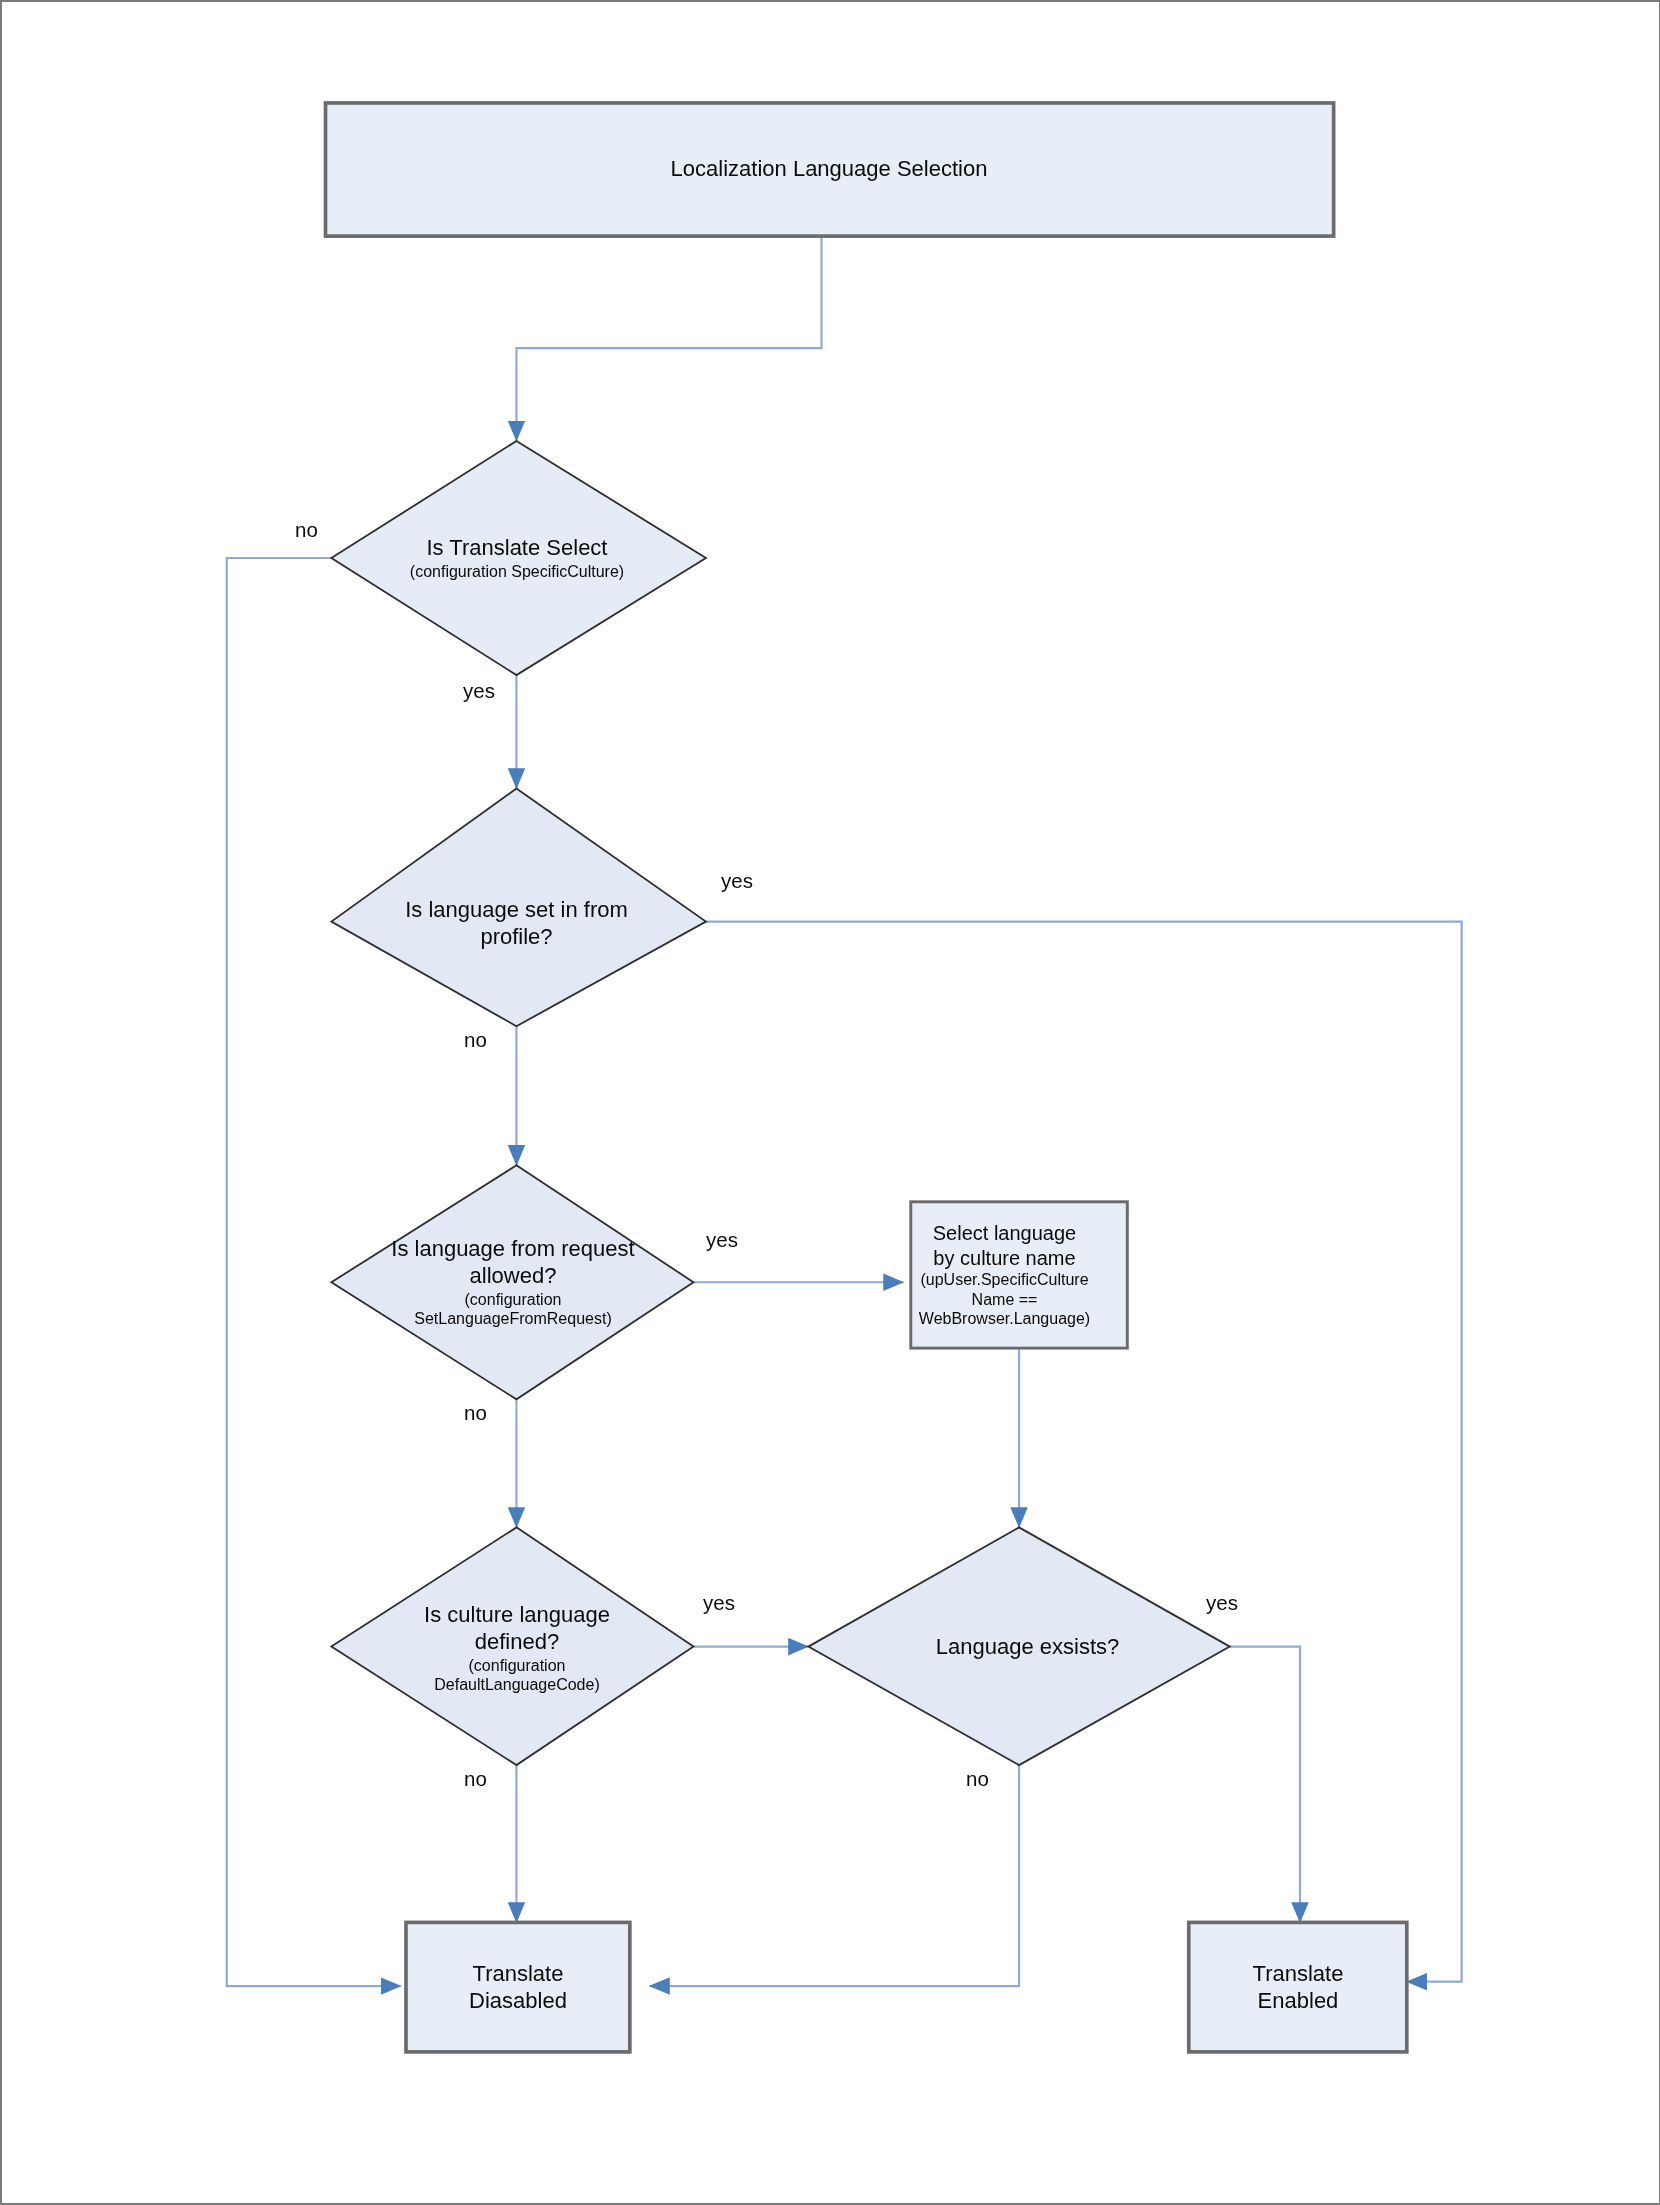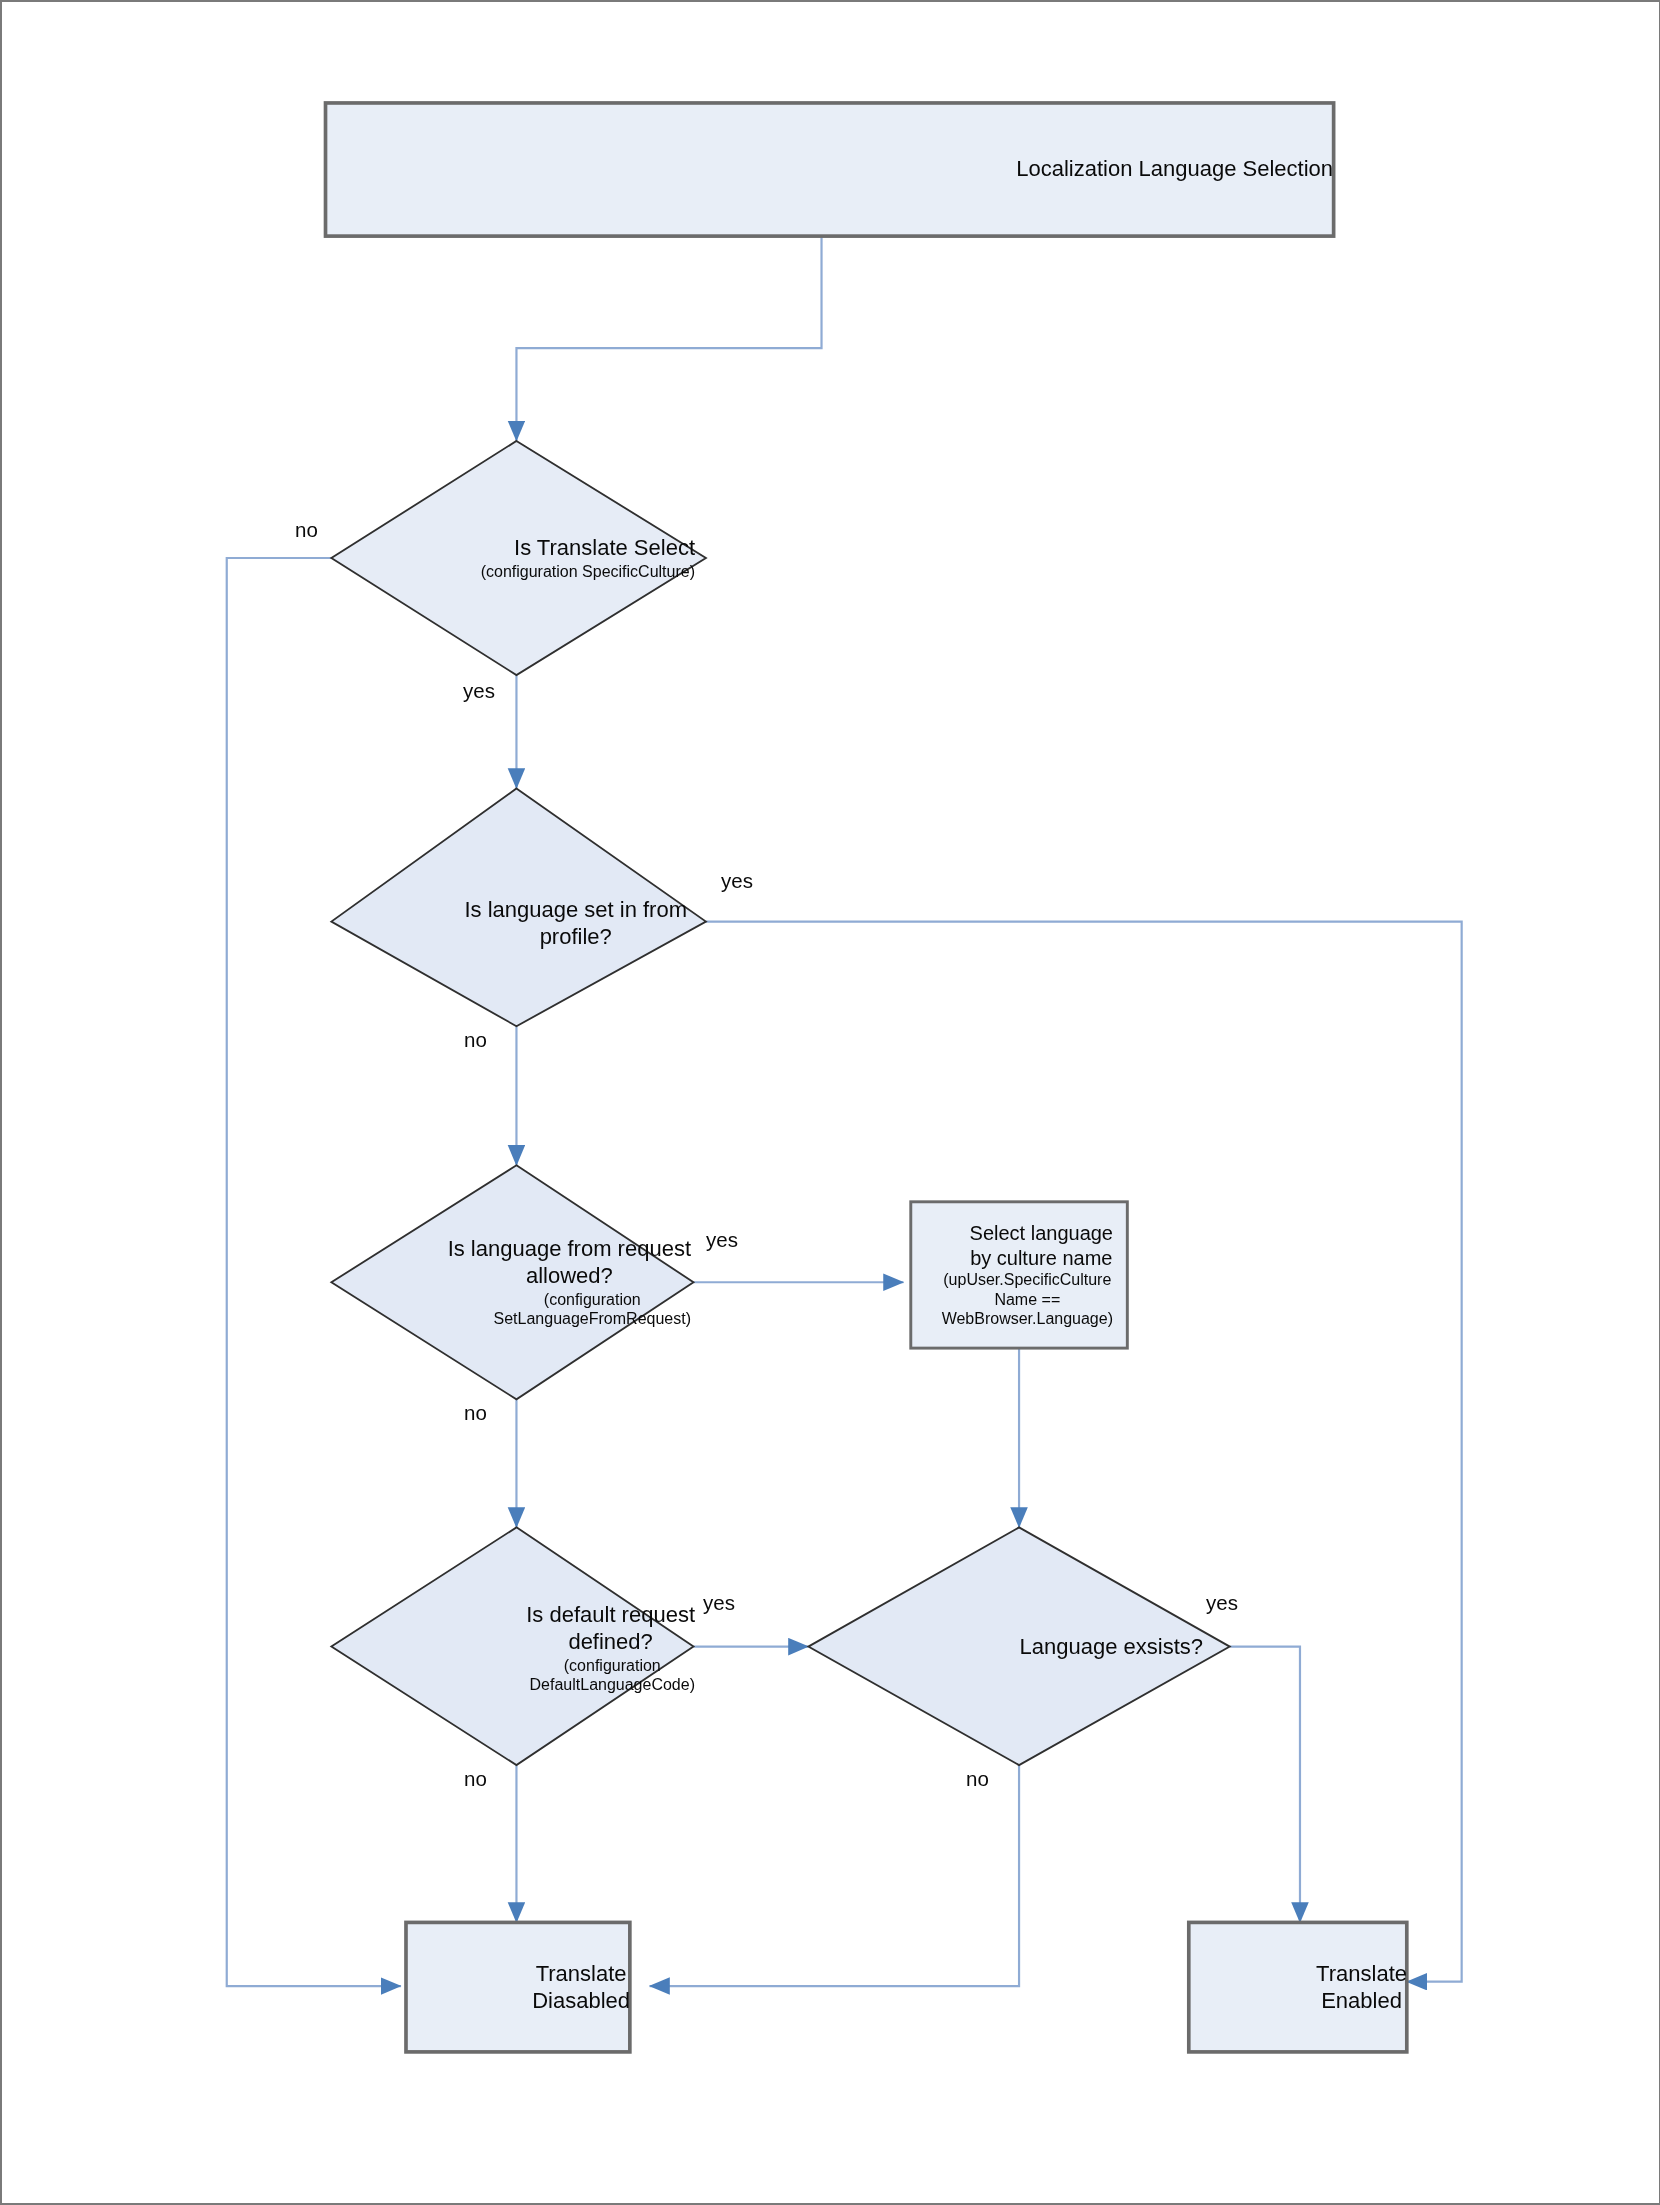--- a/index.html
+++ b/index.html
@@ -25,21 +25,21 @@
     left: 0;
     top: 0;
     width: 1661px;
     height: 2205px;
   }
   
   .node-text {
     position: absolute;
     display: flex;
     flex-direction: column;
-    align-items: flex-end;
+    align-items: center;
     justify-content: center;
     text-align: center;
     color: #0a0a0a;
     pointer-events: none;
     line-height: 1.22;
   }
   .title-line {
     font-size: 22px;
   }
   .main-line {
@@ -170,21 +170,21 @@
 
   <div class="node-text" style="left:878px; top:1200px; width:217px; height:146px;margin-left:16px;">
     <div class="proc-main">Select language
 by culture name</div>
     <div class="proc-sub">(upUser.SpecificCulture
 Name ==
 WebBrowser.Language)</div>
   </div>
 
   <div class="node-text" style="left:337px; top:1577px; width:356px; height:139px;">
-    <div class="main-line">Is default request
+    <div class="main-line">Is culture language
 defined?</div>
     <div class="sub-line">(configuration
 DefaultLanguageCode)</div>
   </div>
 
   <div class="node-text" style="left:850px; top:1601px; width:351px; height:88px;">
     <div class="main-line">Language exsists?</div>
   </div>
 
   <div class="node-text" style="left:404px; top:1921px; width:224px; height:130px;">

